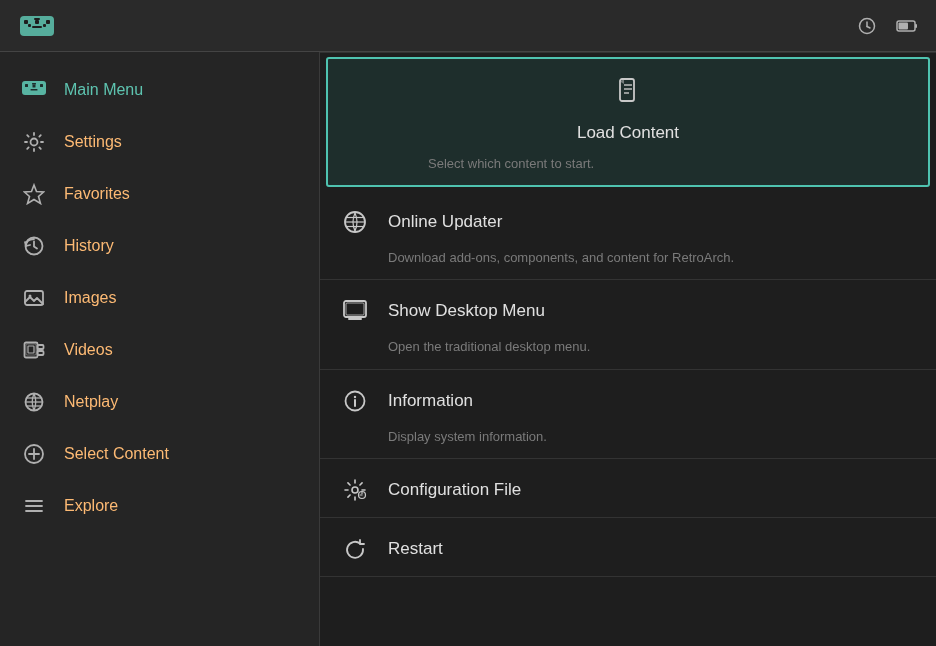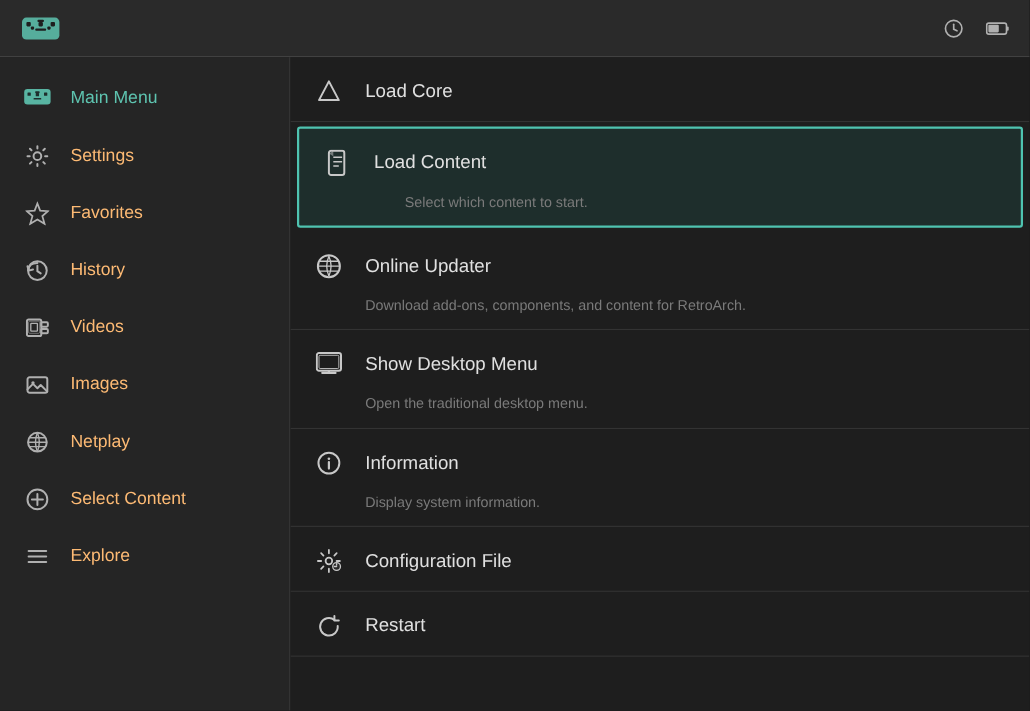--- a/index.html
+++ b/index.html
@@ -46,21 +46,21 @@
     }
 
     
     .layout {
       display: flex;
       height: 594px;
     }
 
     
     .sidebar {
-      width: 264px;
+      width: 320px;
       background: #252525;
       border-right: 1px solid #3a3a3a;
       padding: 12px 0;
       overflow-y: auto;
     }
     .sidebar-item {
       display: flex;
       align-items: center;
       gap: 16px;
       padding: 12px 20px;
@@ -98,20 +98,21 @@
     }
     .menu-item-header {
       display: flex;
       align-items: center;
       gap: 18px;
       padding: 16px 20px 12px 20px;
       cursor: pointer;
     }
     .menu-item.selected .menu-item-header {
       background: transparent;
+      flex-direction: column;
     }
     .menu-item.selected {
       border: 2px solid #4fc3b0;
       background: #1e2e2c;
       margin: 4px 6px;
       border-radius: 3px;
     }
     .menu-item .icon {
       width: 30px;
       height: 30px;
@@ -127,22 +128,21 @@
       color: #e0e0e0;
       font-weight: 500;
     }
     .menu-item-desc {
       padding: 0 20px 12px 68px;
       font-size: 13px;
       color: #7a7a7a;
       line-height: 1.4;
     }
     .menu-item.selected .menu-item-desc {
-      padding-left: 72px;
-      margin-left: 24px;
+      padding-left: 100px;
     }
 
     
     ::-webkit-scrollbar { width: 6px; }
     ::-webkit-scrollbar-track { background: #1e1e1e; }
     ::-webkit-scrollbar-thumb { background: #444; border-radius: 3px; }
   </style>
 </head>
 <body>
 
@@ -218,38 +218,38 @@
             <path d="M11 6.5v5l3 2" stroke="#b0b0b0" stroke-width="1.8" stroke-linecap="round"></path>
             <path d="M3 11 Q3 4 11 4" stroke="#b0b0b0" stroke-width="1.8" stroke-linecap="round" fill="none"></path>
             <polyline points="2,7 3,11 7,10" stroke="#b0b0b0" stroke-width="1.8" stroke-linecap="round" stroke-linejoin="round" fill="none"></polyline>
           </svg>
         </span>
         <span class="label">History</span>
       </div>
       <div class="sidebar-item">
         <span class="icon">
           <svg width="22" height="22" viewBox="0 0 22 22" fill="none">
+            <rect x="2" y="4" width="18" height="14" rx="2" stroke="#b0b0b0" stroke-width="1.8"></rect>
+            <circle cx="7" cy="9" r="1.5" fill="#b0b0b0"></circle>
+            <path d="M2 15l5-5 4 4 3-3 6 6" stroke="#b0b0b0" stroke-width="1.8" stroke-linecap="round" stroke-linejoin="round"></path>
+          </svg>
+        </span>
+        <span class="label">Images</span>
+      </div>
+      <div class="sidebar-item">
+        <span class="icon">
+          <svg width="22" height="22" viewBox="0 0 22 22" fill="none">
             <rect x="1.5" y="3.5" width="13" height="15" rx="1.5" stroke="#b0b0b0" stroke-width="1.8"></rect>
             <rect x="3" y="5" width="10" height="11" rx="1" stroke="#b0b0b0" stroke-width="0.5" fill="none"></rect>
             <rect x="5" y="7" width="6" height="7" rx="0.5" stroke="#b0b0b0" stroke-width="1.2" fill="none"></rect>
             <rect x="14.5" y="6" width="6" height="4" rx="1" stroke="#b0b0b0" stroke-width="1.8"></rect>
             <rect x="14.5" y="12" width="6" height="4" rx="1" stroke="#b0b0b0" stroke-width="1.8"></rect>
           </svg>
         </span>
         <span class="label">Videos</span>
-      </div>
-      <div class="sidebar-item">
-        <span class="icon">
-          <svg width="22" height="22" viewBox="0 0 22 22" fill="none">
-            <rect x="2" y="4" width="18" height="14" rx="2" stroke="#b0b0b0" stroke-width="1.8"></rect>
-            <circle cx="7" cy="9" r="1.5" fill="#b0b0b0"></circle>
-            <path d="M2 15l5-5 4 4 3-3 6 6" stroke="#b0b0b0" stroke-width="1.8" stroke-linecap="round" stroke-linejoin="round"></path>
-          </svg>
-        </span>
-        <span class="label">Images</span>
       </div>
       <div class="sidebar-item">
         <span class="icon">
           <svg width="22" height="22" viewBox="0 0 22 22" fill="none">
             <circle cx="11" cy="11" r="8.5" stroke="#b0b0b0" stroke-width="1.8"></circle>
             <path d="M11 2.5 Q14.5 11 11 19.5" stroke="#b0b0b0" stroke-width="1.3" fill="none"></path>
             <path d="M11 2.5 Q7.5 11 11 19.5" stroke="#b0b0b0" stroke-width="1.3" fill="none"></path>
             <line x1="2.5" y1="11" x2="19.5" y2="11" stroke="#b0b0b0" stroke-width="1.3"></line>
             <line x1="4" y1="7" x2="18" y2="7" stroke="#b0b0b0" stroke-width="1.3"></line>
             <line x1="4" y1="15" x2="18" y2="15" stroke="#b0b0b0" stroke-width="1.3"></line>
@@ -275,28 +275,20 @@
             <line x1="3" y1="16" x2="19" y2="16" stroke="#b0b0b0" stroke-width="1.8" stroke-linecap="round"></line>
           </svg>
         </span>
         <span class="label">Explore</span>
       </div>
     </div>
 
   <div class="content">
 
   <div class="menu-item">
-        <div class="menu-item-header">
-          <span class="icon">
-            <svg width="24" height="24" viewBox="0 0 24 24" fill="none">
-              <path d="M12 3 L21 20 L3 20 Z" stroke="#c8c8c8" stroke-width="1.8" fill="none" stroke-linejoin="round"></path>
-            </svg>
-          </span>
-          <span class="menu-item-title">Load Core</span>
-        </div>
       </div>
       <div class="menu-item selected">
         <div class="menu-item-header">
           <span class="icon">
             <svg width="22" height="24" viewBox="0 0 22 24" fill="none">
               <rect x="3" y="1" width="14" height="22" rx="2" stroke="#c8c8c8" stroke-width="1.8"></rect>
               <line x1="7" y1="7" x2="15" y2="7" stroke="#c8c8c8" stroke-width="1.4"></line>
               <line x1="7" y1="11" x2="15" y2="11" stroke="#c8c8c8" stroke-width="1.4"></line>
               <line x1="7" y1="15" x2="12" y2="15" stroke="#c8c8c8" stroke-width="1.4"></line>
               <path d="M3 3.5 L7 1 L7 6 Z" fill="#c8c8c8" opacity="0.5"></path>

